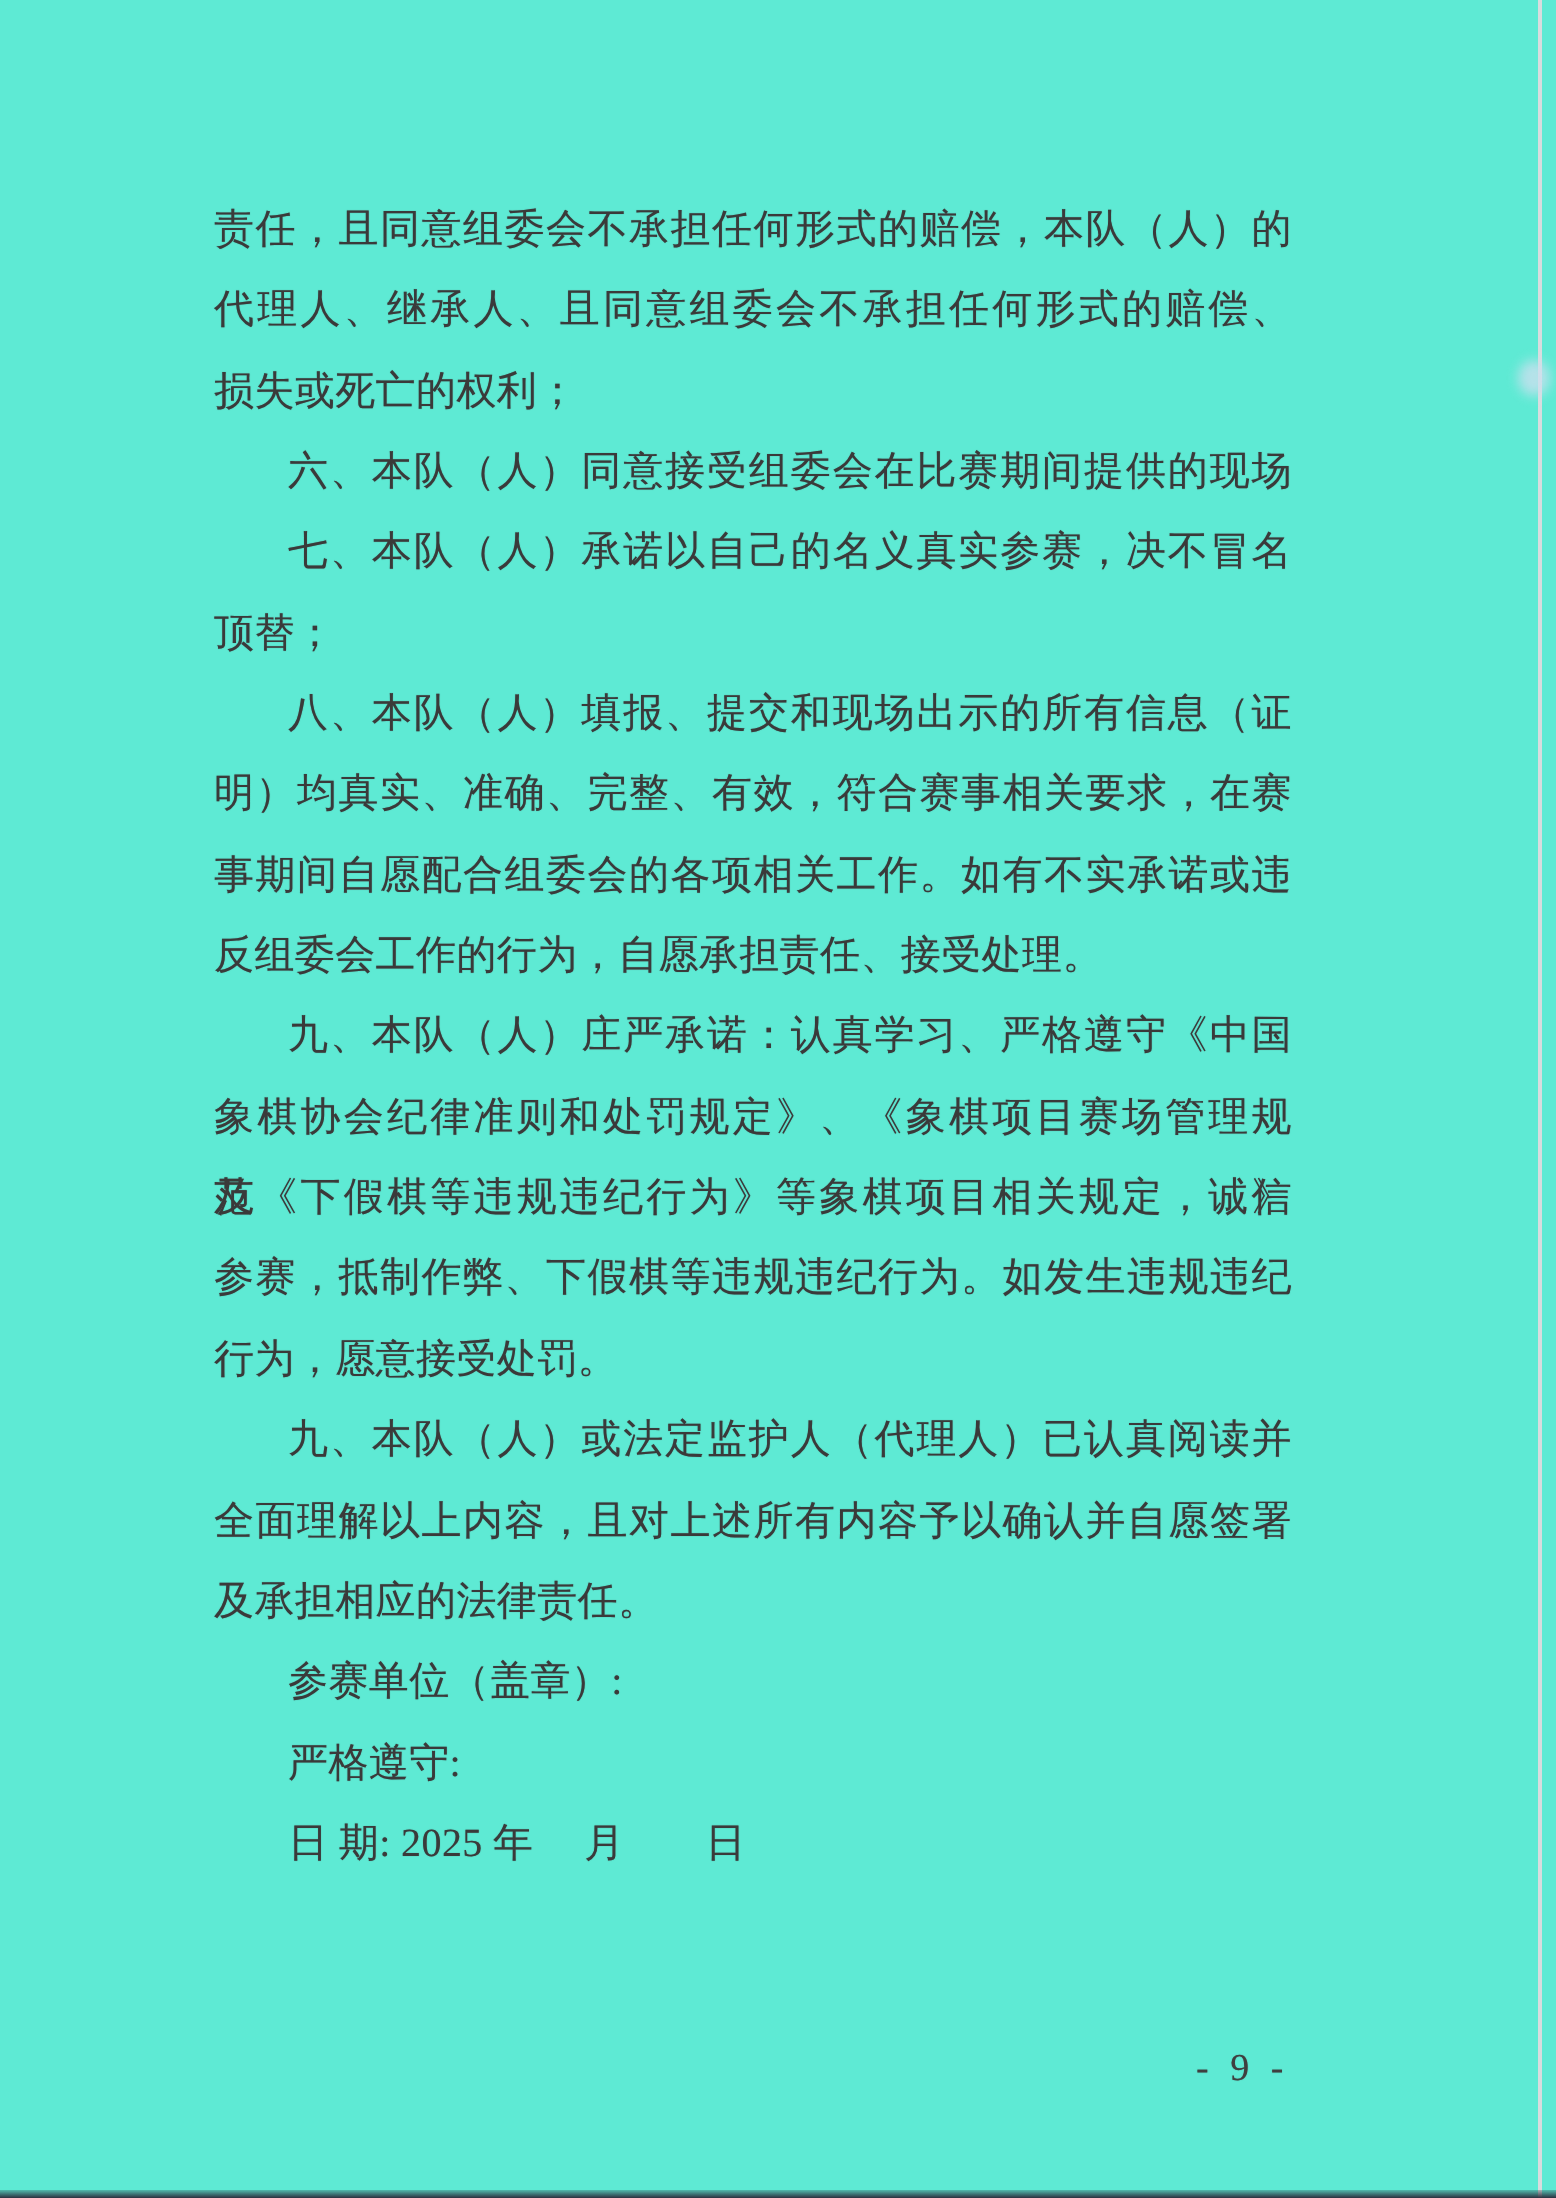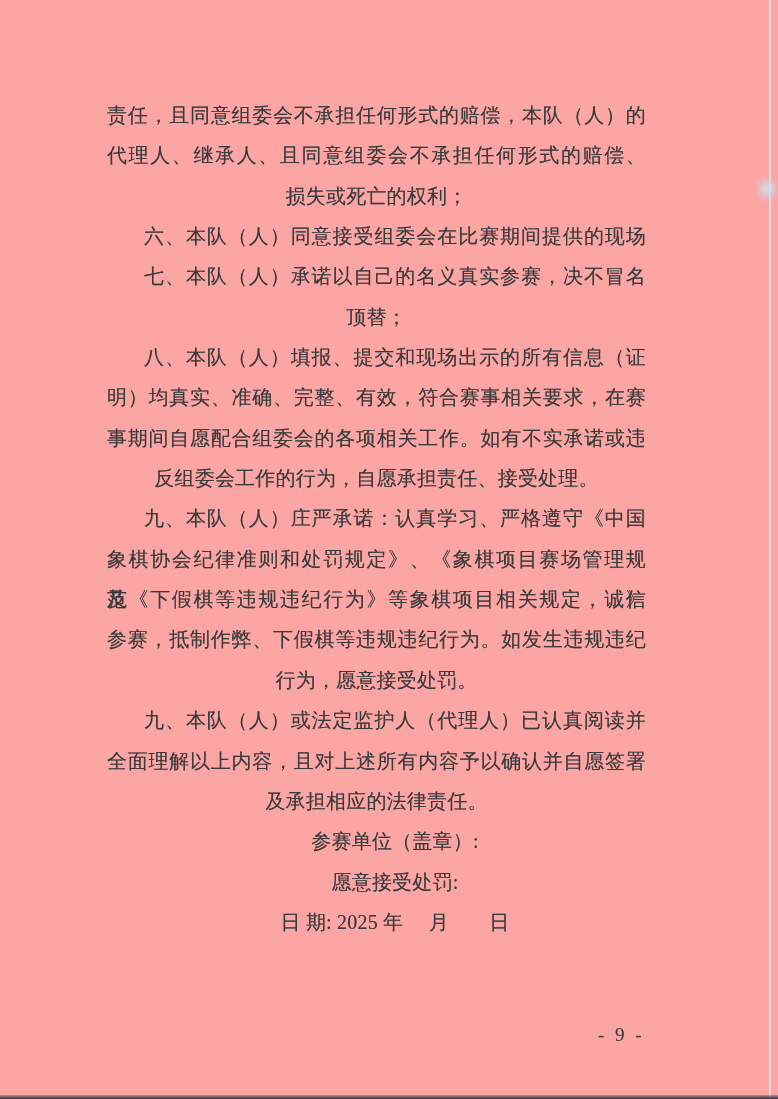--- a/index.html
+++ b/index.html
@@ -22,21 +22,20 @@
     width: 539px;
   }
   .line {
     height: 40.35px;
     line-height: 40.35px;
     font-size: 20px;
     color: #3a3a3a;
     letter-spacing: 0.2px;
     white-space: pre-wrap;
     text-shadow: 0 0 0.5px rgba(70,70,70,0.55);
-    text-align: center;
   }
   .line.justify {
     text-align: justify;
     text-align-last: justify;
   }
   .line.indent {
     text-indent: 37px;
   }
   .page-number {
     position: absolute;
@@ -68,21 +67,21 @@
     position: absolute;
     left: 0;
     bottom: 0;
     width: 778px;
     height: 4px;
   }
 </style>
 </head>
 <body>
 
-<div class="page" style="background: #fca5a5;">
+<div class="page" style="background: #5eead4;">
 
   <div class="content">
       <div class="line justify">责任，且同意组委会不承担任何形式的赔偿，本队（人）的</div>
       <div class="line justify">代理人、继承人、且同意组委会不承担任何形式的赔偿、</div>
       <div class="line">损失或死亡的权利；</div>
       <div class="line indent justify">六、本队（人）同意接受组委会在比赛期间提供的现场</div>
       <div class="line indent justify">七、本队（人）承诺以自己的名义真实参赛，决不冒名</div>
       <div class="line">顶替；</div>
       <div class="line indent justify">八、本队（人）填报、提交和现场出示的所有信息（证</div>
       <div class="line justify">明）均真实、准确、完整、有效，符合赛事相关要求，在赛</div>
@@ -90,21 +89,21 @@
       <div class="line">反组委会工作的行为，自愿承担责任、接受处理。</div>
       <div class="line indent justify">九、本队（人）庄严承诺：认真学习、严格遵守《中国</div>
       <div class="line justify">象棋协会纪律准则和处罚规定》、《象棋项目赛场管理规范》</div>
       <div class="line justify">及《下假棋等违规违纪行为》等象棋项目相关规定，诚信</div>
       <div class="line justify">参赛，抵制作弊、下假棋等违规违纪行为。如发生违规违纪</div>
       <div class="line">行为，愿意接受处罚。</div>
       <div class="line indent justify">九、本队（人）或法定监护人（代理人）已认真阅读并</div>
       <div class="line justify">全面理解以上内容，且对上述所有内容予以确认并自愿签署</div>
       <div class="line">及承担相应的法律责任。</div>
       <div class="line indent">参赛单位（盖章）:</div>
-      <div class="line indent">愿意接受处罚:</div>
+      <div class="line indent">严格遵守:</div>
       <div class="line indent">日 期: 2025 年　 月　　日</div>
     </div>
 
   <div class="page-number">- 9 -</div>
 
   <div class="scan-vline" style="background: rgb(217, 220, 222);"></div>
   <div class="scan-smudge" style="background: rgb(203, 224, 239);"></div>
   <div class="bottom-band" style="background: linear-gradient(rgba(43, 49, 64, 0.25), rgb(43, 49, 64));"></div>
 
 </div>

